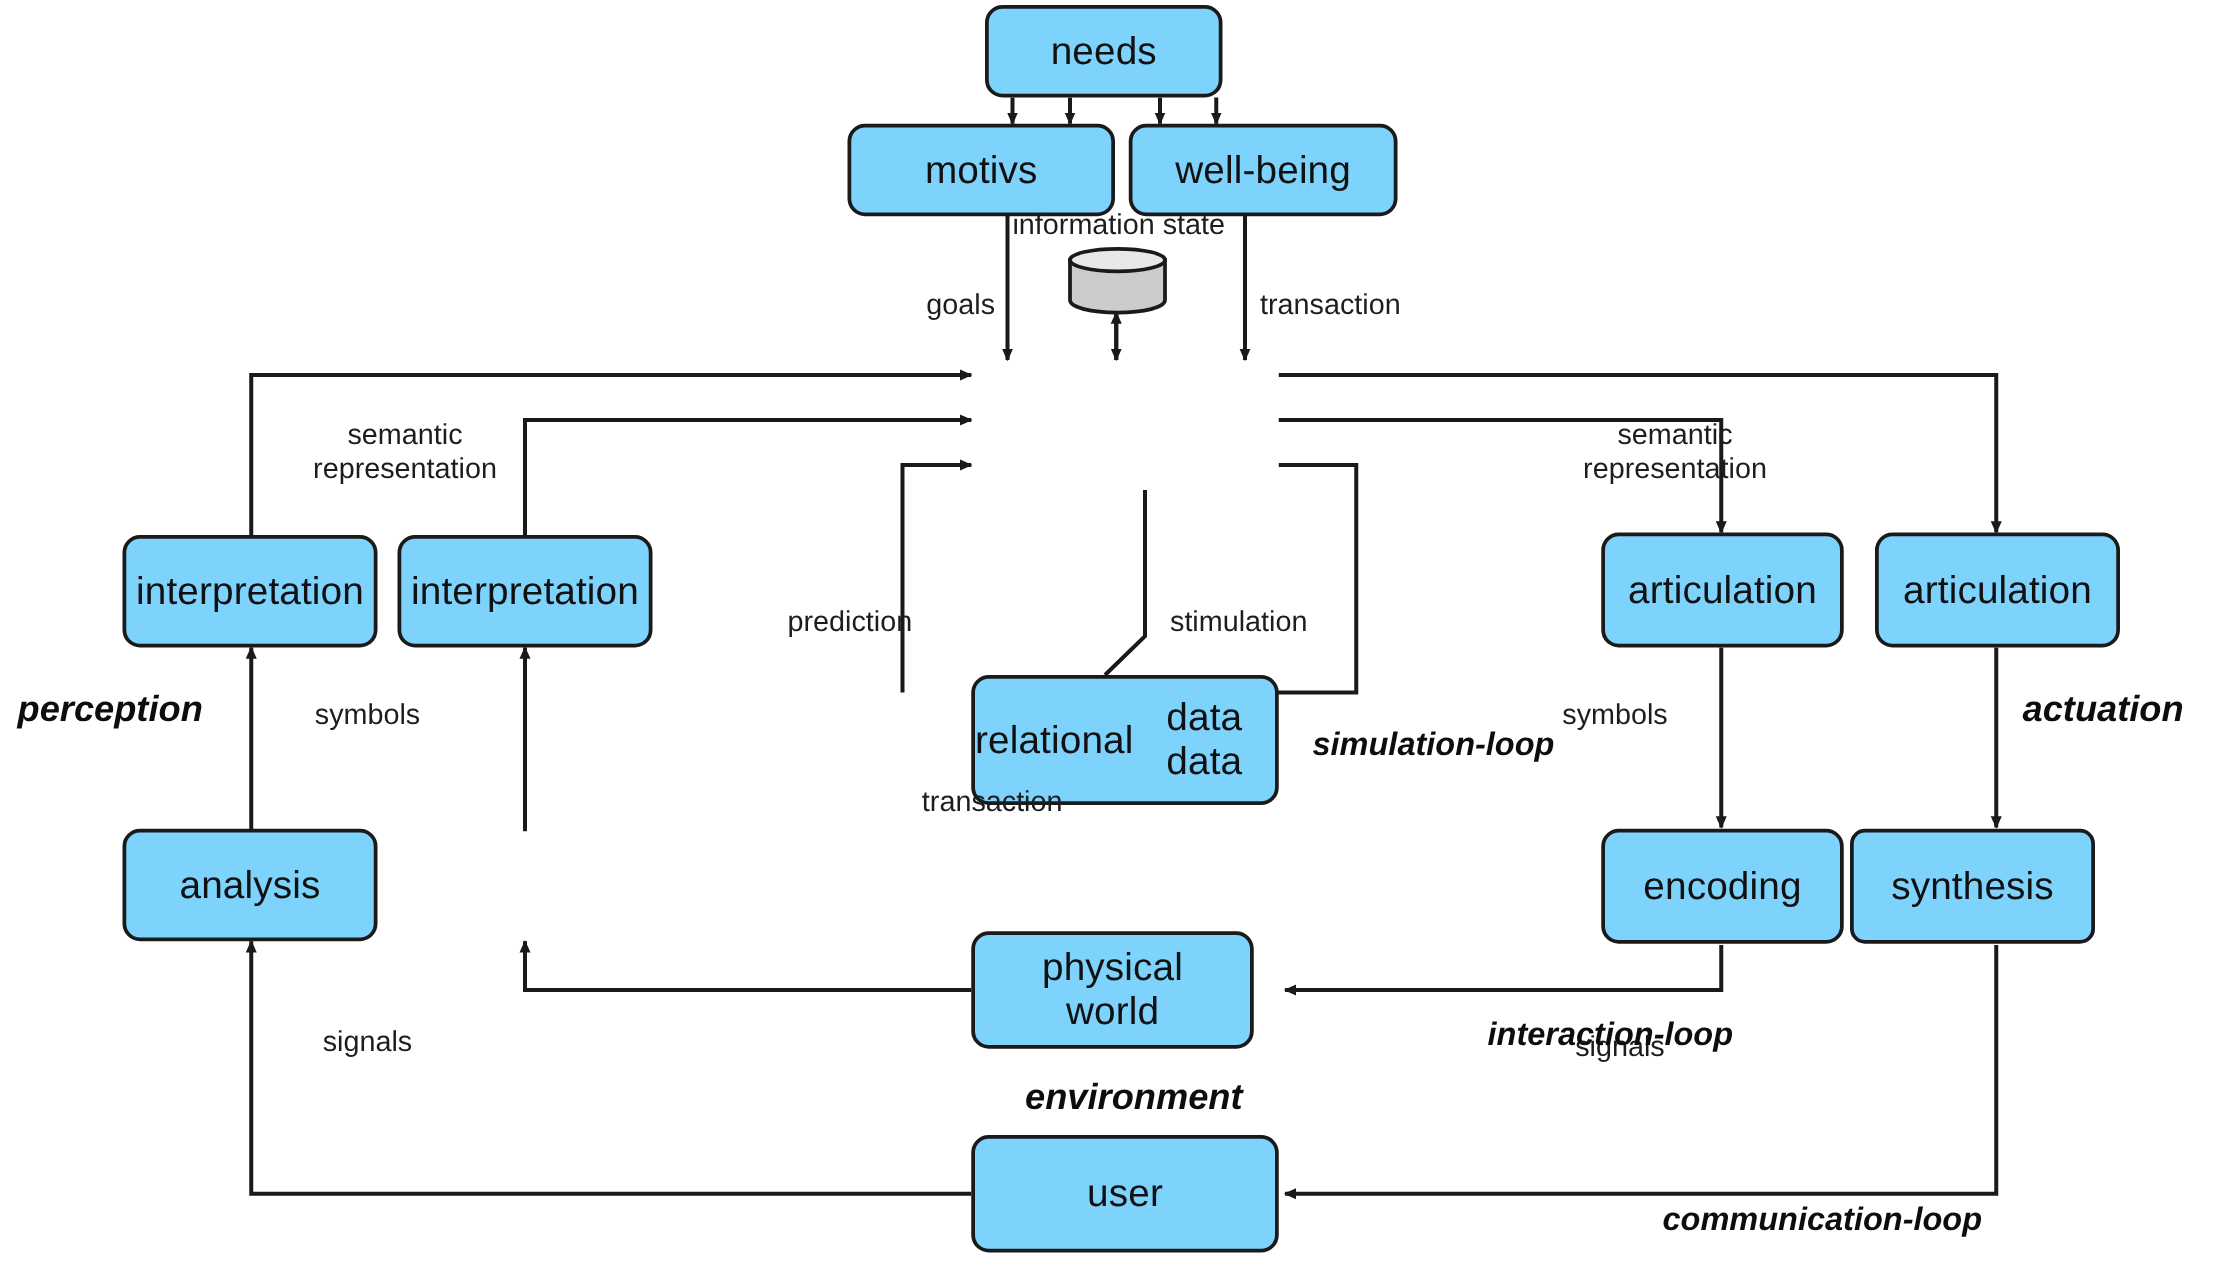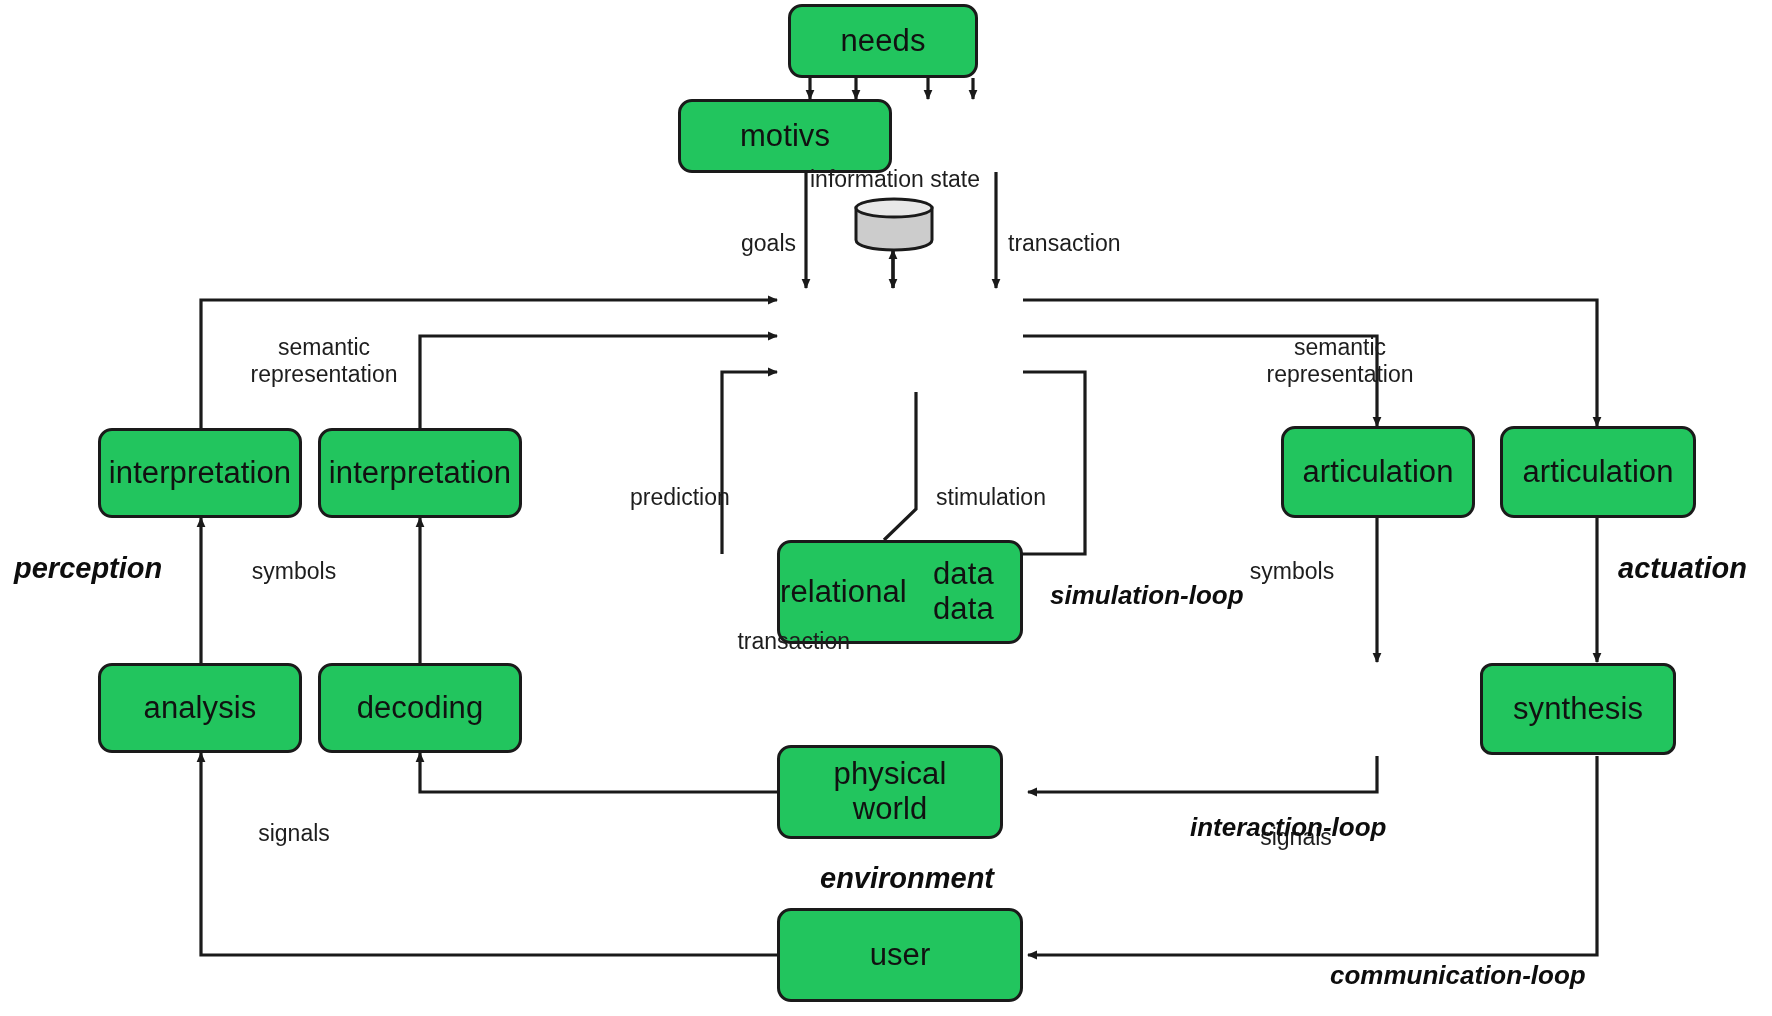--- a/index.html
+++ b/index.html
@@ -19,21 +19,21 @@
     position: absolute;
     top: 0; left: 0;
     width: 1772px;
     height: 1016px;
   }
   .nodebox {
     position: absolute;
     box-sizing: border-box;
     border: 3px solid #1a1a1a;
     border-radius: 14px;
-    background: #22c55e;
+    background: #7dd3fc;
     display: flex;
     align-items: center;
     justify-content: center;
     text-align: center;
     color: #111111;
     font-size: 31px;
     line-height: 1.12;
     letter-spacing: 0.1px;
     z-index: 5;
   }
@@ -137,20 +137,23 @@
   </svg>
 
   <div class="nodebox" style="left:788px; top:4px; width:190px; height:74px;">
     <span class="lbl">needs</span>
   </div>
 
   <div class="nodebox" style="left:678px; top:99px; width:214px; height:74px;">
     <span class="lbl">motivs</span>
   </div>
 
+  <div class="nodebox" style="left:903px; top:99px; width:215px; height:74px;">
+    <span class="lbl">well-being</span>
+  </div>
 
 
   <div class="nodebox" style="left:98px; top:428px; width:204px; height:90px;">
     <span class="lbl">interpretation</span>
   </div>
 
   <div class="nodebox" style="left:318px; top:428px; width:204px; height:90px;">
     <span class="lbl">interpretation</span>
   </div>
 
@@ -164,24 +167,24 @@
   </div>
 
   <div class="nodebox" style="left:1500px; top:426px; width:196px; height:92px;">
     <span class="lbl">articulation</span>
   </div>
 
   <div class="nodebox" style="left:98px; top:663px; width:204px; height:90px;">
     <span class="lbl">analysis</span>
   </div>
 
-  <div class="nodebox" style="left:318px; top:663px; width:204px; height:90px;">
-    <span class="lbl">decoding</span>
-  </div>
-
+
+  <div class="nodebox" style="left:1281px; top:663px; width:194px; height:92px;">
+    <span class="lbl">encoding</span>
+  </div>
 
   <div class="nodebox" style="left:1480px; top:663px; width:196px; height:92px;border-radius:12px;">
     <span class="lbl">synthesis</span>
   </div>
 
   <div class="nodebox two-line" style="left:777px; top:745px; width:226px; height:94px; flex-direction:column;">
     <span class="lbl">physical</span>
     <span class="lbl">world</span>
   </div>
 

